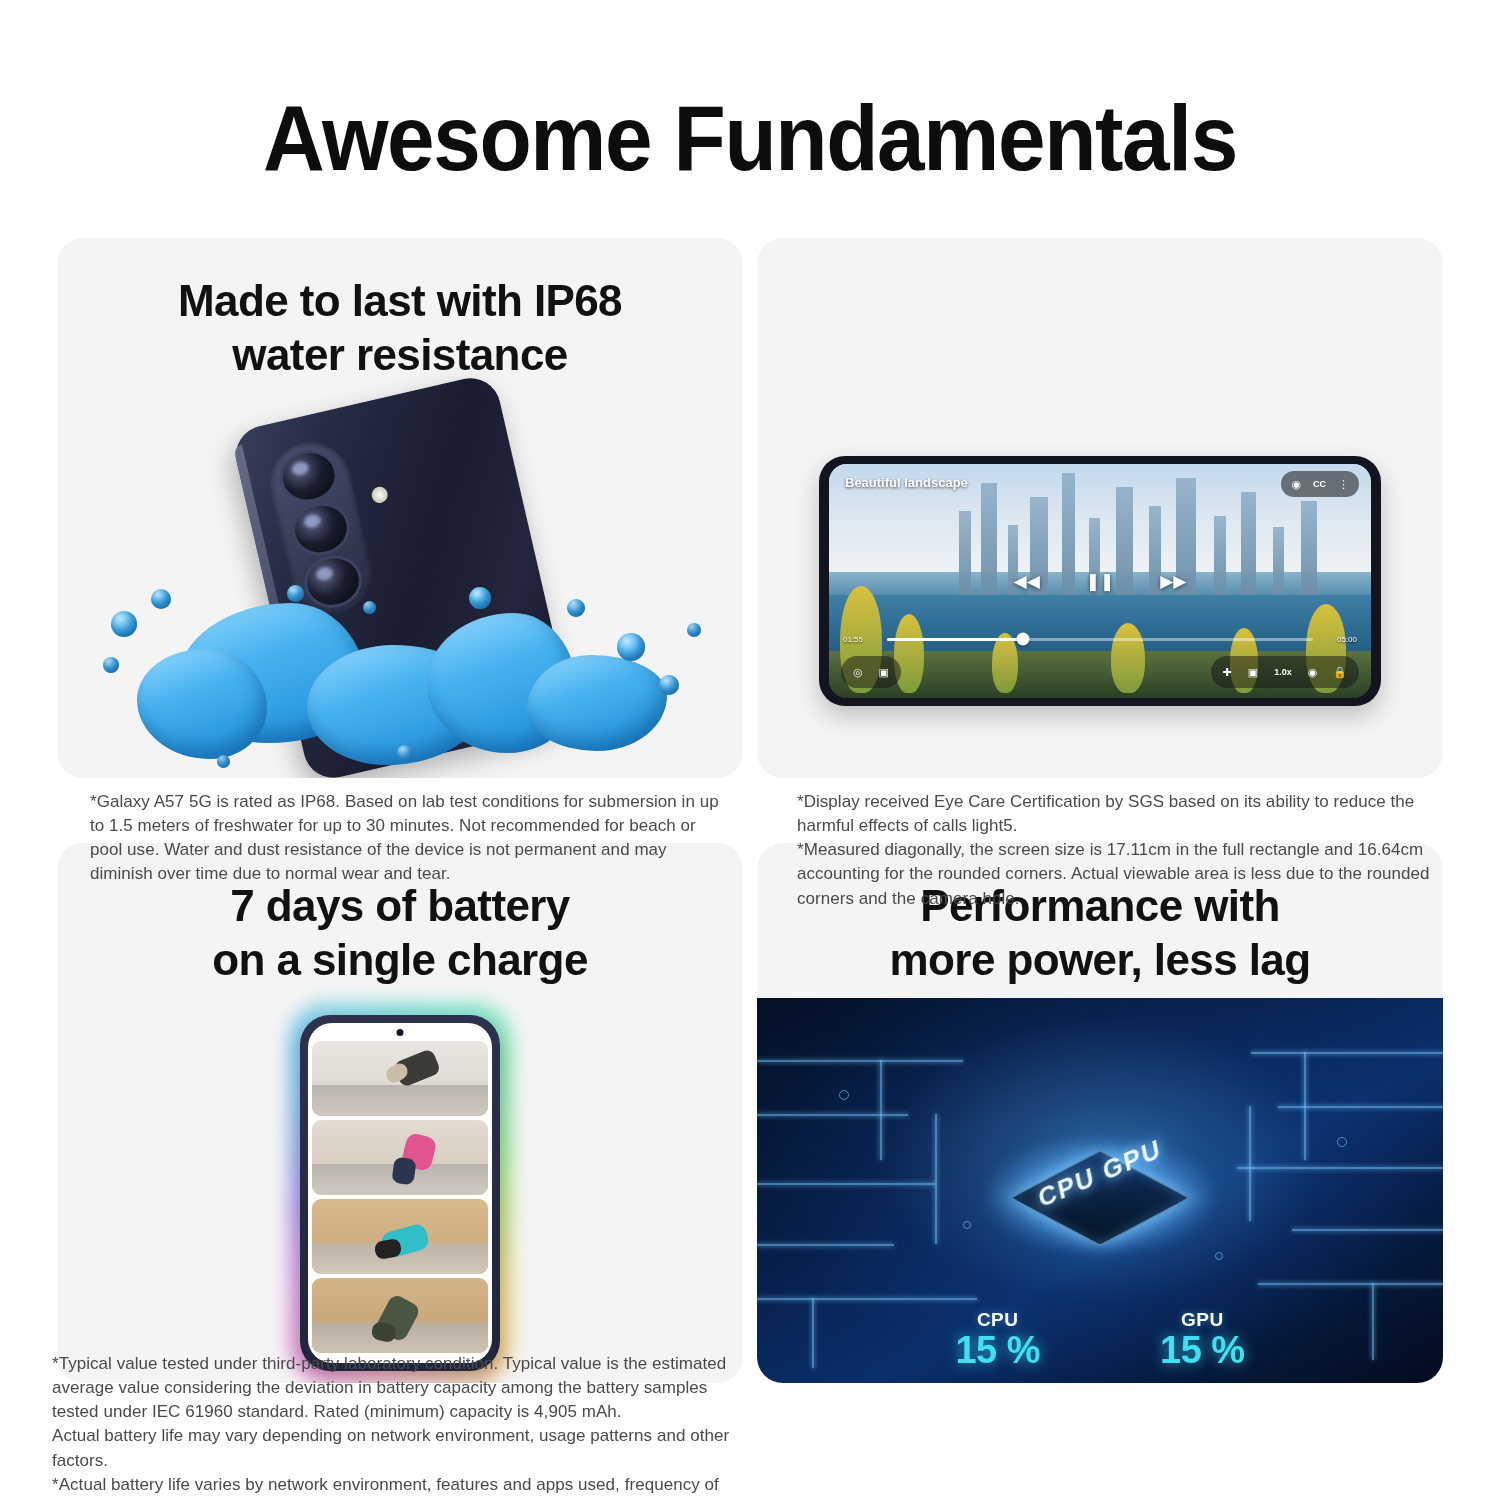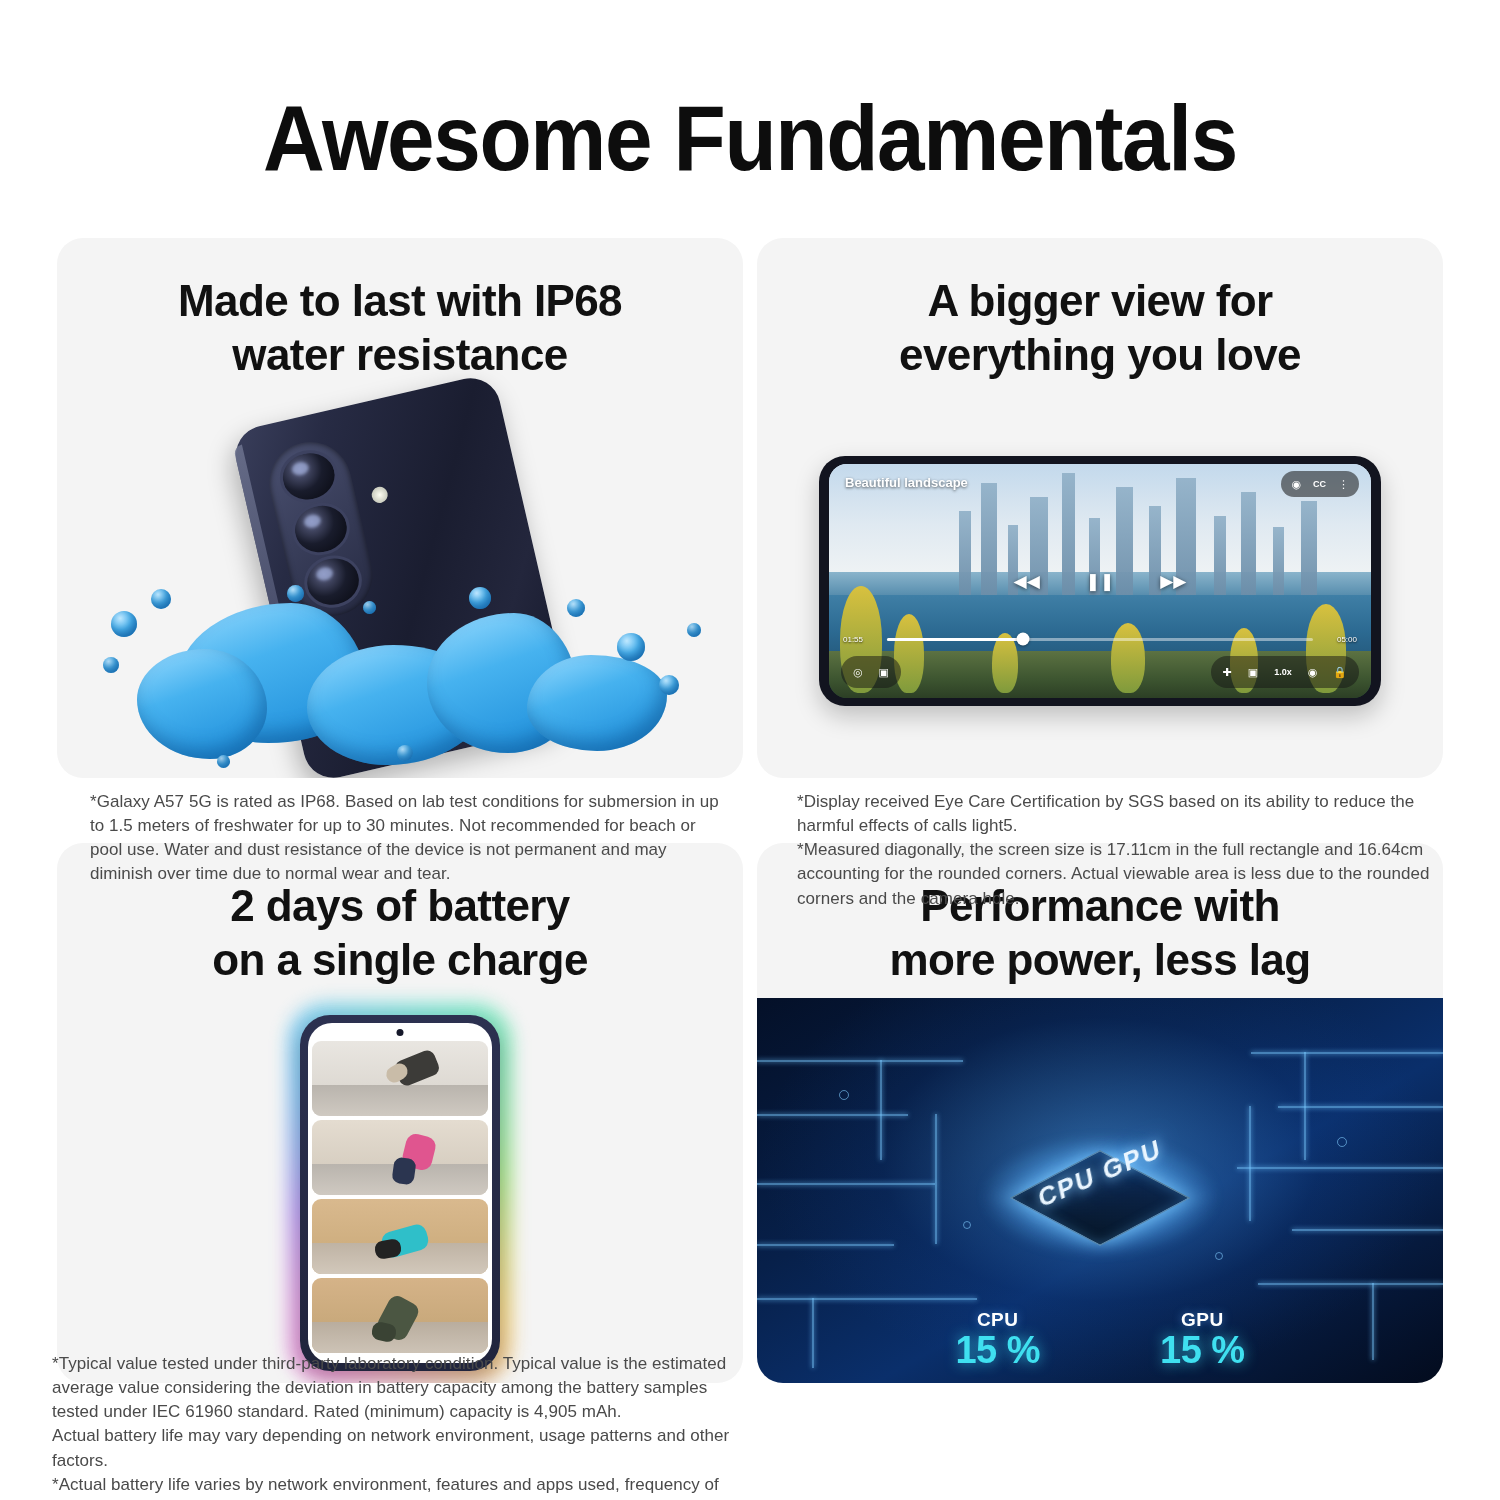--- a/index.html
+++ b/index.html
@@ -246,22 +246,20 @@
           <div class="drop" style="left:520px;top:50px;width:28px;height:28px;"></div>
           <div class="drop" style="left:562px;top:92px;width:20px;height:20px;"></div>
           <div class="drop" style="left:590px;top:40px;width:14px;height:14px;"></div>
           <div class="drop" style="left:300px;top:162px;width:16px;height:16px;"></div>
           <div class="drop" style="left:120px;top:172px;width:13px;height:13px;"></div>
         </div>
       </div>
     </div>
 
     <div class="card" id="card-2">
-      <div class="card-title" style="white-space:pre-line">A bigger view for
-everything you love</div>
 
       <div class="c2-stage">
         <div class="phone-land">
           <div class="video-screen">
 
             <div class="sky-band"></div>
             <div class="skyline">
               <div class="bld" style="left:24%;bottom:44%;width:12px;height:36%;"></div>
               <div class="bld" style="left:28%;bottom:44%;width:16px;height:48%;"></div>
               <div class="bld" style="left:33%;bottom:44%;width:10px;height:30%;"></div>
@@ -321,21 +319,21 @@
                 <span class="ic">🔒</span>
               </span>
             </div>
 
           </div>
         </div>
       </div>
     </div>
 
     <div class="card" id="card-3">
-      <div class="card-title" style="white-space:pre-line">2 days of battery
+      <div class="card-title" style="white-space:pre-line">7 days of battery
 on a single charge</div>
 
       <div class="c3-stage">
         <div class="glow"></div>
         <div class="phone-front">
           <div class="screen3">
             <div class="notch"></div>
 
             <div class="clip" style="background:linear-gradient(180deg,#e9e6e1,#d6d1c9);">
               <div class="ground"></div>

